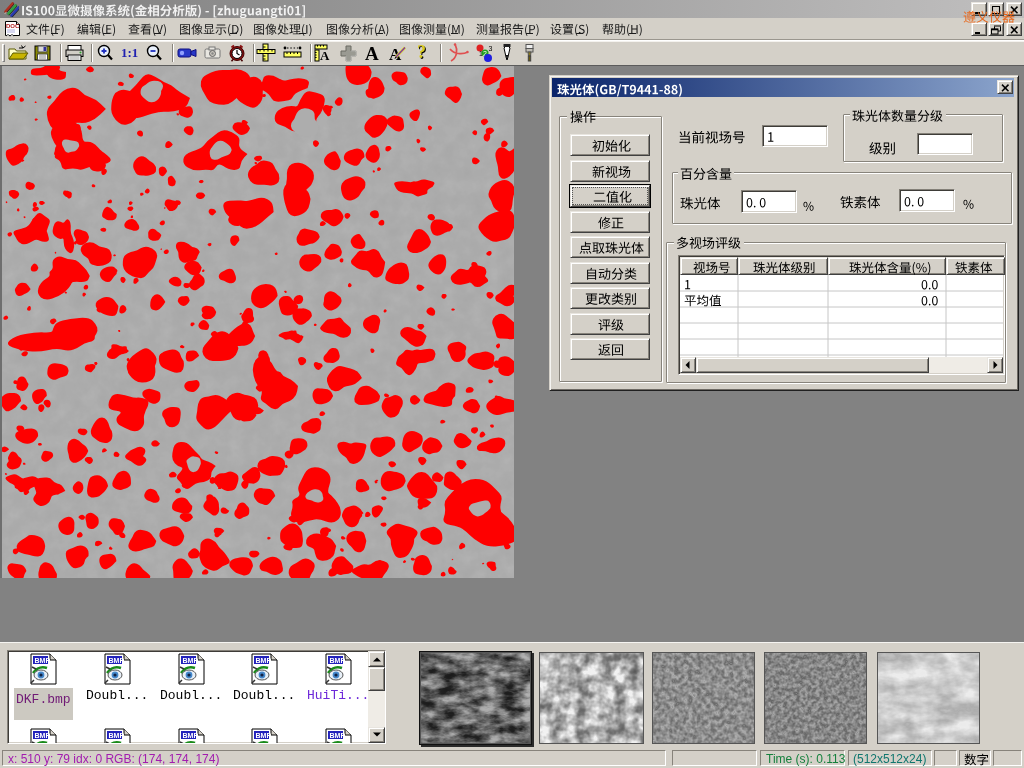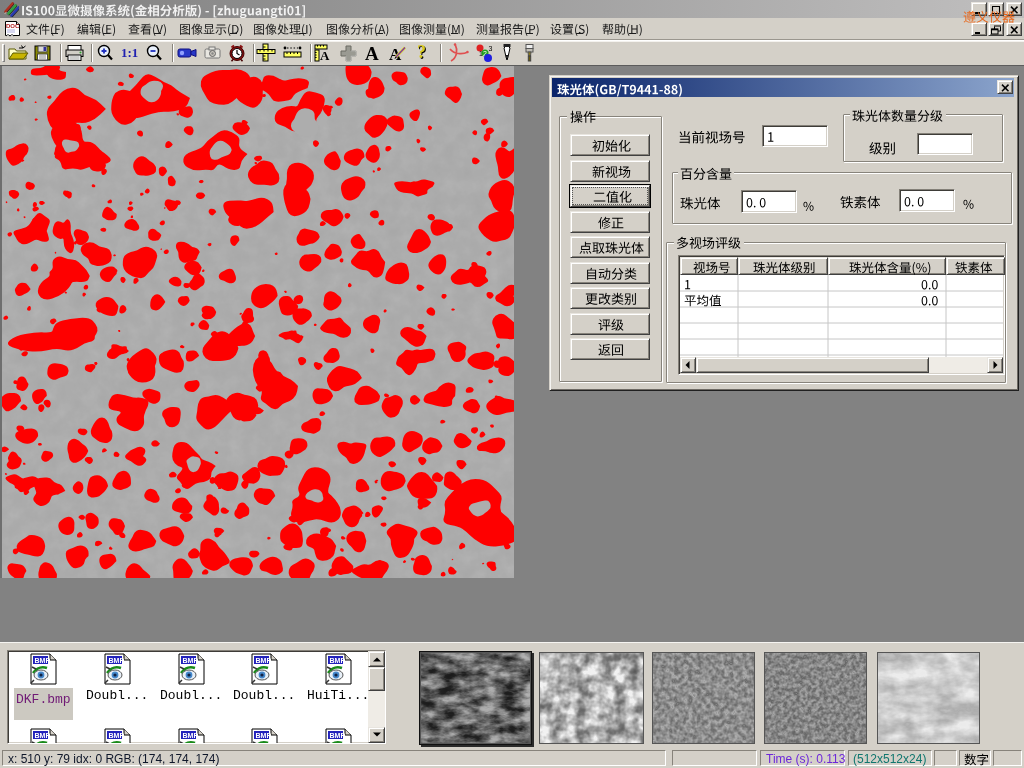--- a/index.html
+++ b/index.html
@@ -1254,21 +1254,21 @@
 <path d="M6 20 q6 -8 14 -5" fill="none" stroke="#1a8a1a" stroke-width="2.5"></path>
 <ellipse cx="14" cy="22" rx="7" ry="5" fill="#e8f0f8" stroke="#555"></ellipse>
 <circle cx="14" cy="22" r="3.4" fill="#4488cc"></circle>
 <circle cx="14" cy="22" r="1.6" fill="#112244"></circle>
 <path d="M7 27 l-3 3 M9 16 l-4 -2" stroke="#333" stroke-width="1.5"></path>
 </svg>
 <div class="abs" style="left:14px;top:688px;height:32px;background:#ccc9c1;font:13px 'Liberation Mono',monospace;color:#701a75;padding:4px 2px;z-index:5">DKF.bmp</div>
 <div class="abs" style="left:84px;top:688px;height:16px;font:13px 'Liberation Mono',monospace;color:#000;padding:0 2px;z-index:5">Doubl...</div>
 <div class="abs" style="left:158px;top:688px;height:16px;font:13px 'Liberation Mono',monospace;color:#000;padding:0 2px;z-index:5">Doubl...</div>
 <div class="abs" style="left:231px;top:688px;height:16px;font:13px 'Liberation Mono',monospace;color:#000;padding:0 2px;z-index:5">Doubl...</div>
-<div class="abs" style="left:305px;top:688px;height:16px;font:13px 'Liberation Mono',monospace;color:#000000;padding:0 2px;z-index:5">HuiTi...</div>
+<div class="abs" style="left:305px;top:688px;height:16px;font:13px 'Liberation Mono',monospace;color:#6d28d9;padding:0 2px;z-index:5">HuiTi...</div>
 <div class="abs" style="left:368px;top:651px;width:17px;height:92px;background:#efece6;z-index:6">
 <div class="btn" style="position:absolute;left:0;top:0;width:17px;height:16px"></div>
 <svg style="position:absolute;left:5px;top:5px" width="8" height="7">
       <path d="M0 5.5 L4 1.5 L8 5.5 Z" fill="#000"></path>
     </svg>
 <div class="btn" style="position:absolute;left:0;top:16px;width:17px;height:24px"></div>
 <div class="btn" style="position:absolute;left:0;bottom:0;width:17px;height:16px"></div>
 <svg style="position:absolute;left:5px;bottom:5px" width="8" height="7">
       <path d="M0 1.5 L8 1.5 L4 5.5 Z" fill="#000"></path>
     </svg>
@@ -1360,20 +1360,20 @@
 <rect x="0.5" y="0.5" width="102" height="91" fill="none" stroke="#555"></rect>
 </svg>
 <div class="abs" style="left:0;top:748px;width:1024px;height:20px;background:#d4d0c8"></div>
 <div class="abs" style="left:2px;top:750px;width:664px;height:16px;border:1px solid;border-color:#87837b #fff #fff #87837b"></div>
 <div class="abs" style="left:672px;top:750px;width:85px;height:16px;border:1px solid;border-color:#87837b #fff #fff #87837b"></div>
 <div class="abs" style="left:760px;top:750px;width:85px;height:16px;border:1px solid;border-color:#87837b #fff #fff #87837b"></div>
 <div class="abs" style="left:848px;top:750px;width:84px;height:16px;border:1px solid;border-color:#87837b #fff #fff #87837b"></div>
 <div class="abs" style="left:934px;top:750px;width:23px;height:16px;border:1px solid;border-color:#87837b #fff #fff #87837b"></div>
 <div class="abs" style="left:959px;top:750px;width:32px;height:16px;border:1px solid;border-color:#87837b #fff #fff #87837b"></div>
 <div class="abs" style="left:993px;top:750px;width:29px;height:16px;border:1px solid;border-color:#87837b #fff #fff #87837b"></div>
-<div class="abs" style="left:8px;top:752px;font:12px 'Liberation Sans';color:#0f172a">x: 510 y: 79 idx: 0 RGB: (174, 174, 174)</div>
-<div class="abs" style="left:766px;top:752px;font:12px 'Liberation Sans';color:#6d28d9">Time (s): 0.113</div>
+<div class="abs" style="left:8px;top:752px;font:12px 'Liberation Sans';color:#a21caf">x: 510 y: 79 idx: 0 RGB: (174, 174, 174)</div>
+<div class="abs" style="left:766px;top:752px;font:12px 'Liberation Sans';color:#15803d">Time (s): 0.113</div>
 <div class="abs" style="left:853px;top:752px;font:12px 'Liberation Sans';color:#0f766e">(512x512x24)</div>
 <div style="position:absolute;left:963px;top:751px;"><svg width="27" height="17" viewBox="0 0 27 17" style="overflow:visible">
       <g transform="translate(1,13.25)" fill="#000">
         <path transform="translate(0.00,0) scale(0.012500,-0.012500)" d="M443 821C425 782 393 723 368 688L417 664C443 697 477 747 506 793ZM88 793C114 751 141 696 150 661L207 686C198 722 171 776 143 815ZM410 260C387 208 355 164 317 126C279 145 240 164 203 180C217 204 233 231 247 260ZM110 153C159 134 214 109 264 83C200 37 123 5 41 -14C54 -28 70 -54 77 -72C169 -47 254 -8 326 50C359 30 389 11 412 -6L460 43C437 59 408 77 375 95C428 152 470 222 495 309L454 326L442 323H278L300 375L233 387C226 367 216 345 206 323H70V260H175C154 220 131 183 110 153ZM257 841V654H50V592H234C186 527 109 465 39 435C54 421 71 395 80 378C141 411 207 467 257 526V404H327V540C375 505 436 458 461 435L503 489C479 506 391 562 342 592H531V654H327V841ZM629 832C604 656 559 488 481 383C497 373 526 349 538 337C564 374 586 418 606 467C628 369 657 278 694 199C638 104 560 31 451 -22C465 -37 486 -67 493 -83C595 -28 672 41 731 129C781 44 843 -24 921 -71C933 -52 955 -26 972 -12C888 33 822 106 771 198C824 301 858 426 880 576H948V646H663C677 702 689 761 698 821ZM809 576C793 461 769 361 733 276C695 366 667 468 648 576Z"></path>
         <path transform="translate(12.50,0) scale(0.012500,-0.012500)" d="M460 363V300H69V228H460V14C460 0 455 -5 437 -6C419 -6 354 -6 287 -4C300 -24 314 -58 319 -79C404 -79 457 -78 492 -67C528 -54 539 -32 539 12V228H930V300H539V337C627 384 717 452 779 516L728 555L711 551H233V480H635C584 436 519 392 460 363ZM424 824C443 798 462 765 475 736H80V529H154V664H843V529H920V736H563C549 769 523 814 497 847Z"></path>
       </g>
     </svg></div>
 </body></html>

